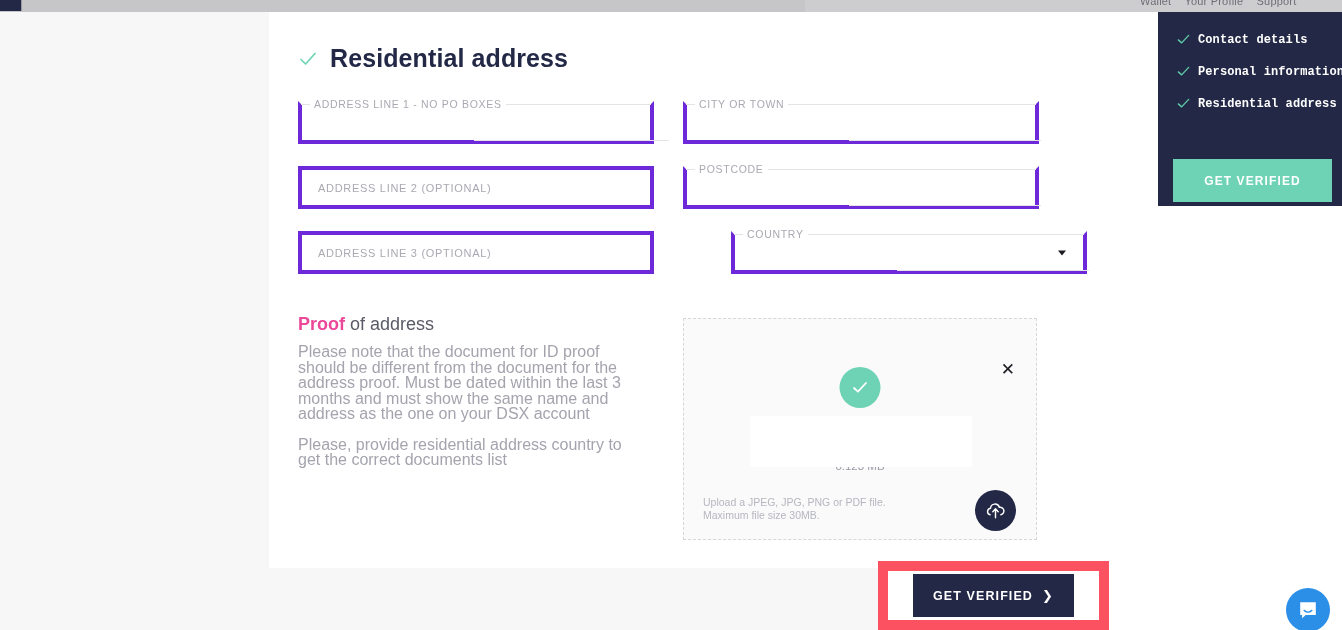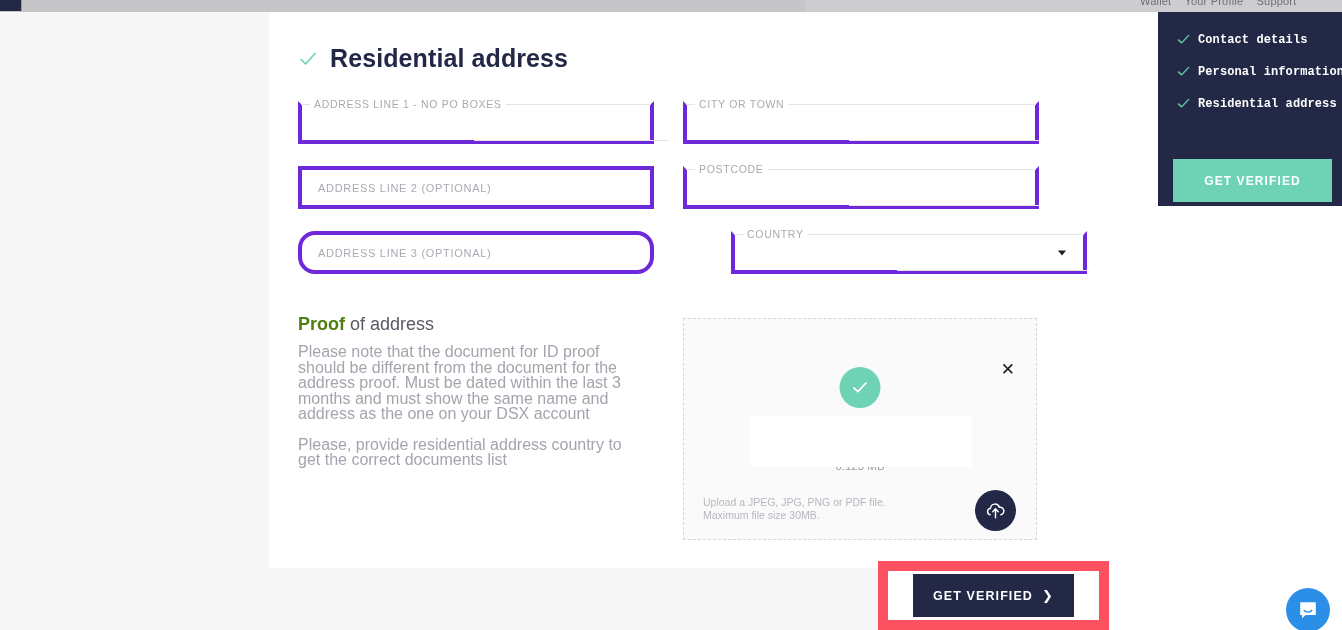--- a/index.html
+++ b/index.html
@@ -152,38 +152,38 @@
     transform: translateY(-50%);
     width: 0; height: 0;
     border-left: 4px solid transparent;
     border-right: 4px solid transparent;
     border-top: 5px solid #1c1c22;
   }
 
   
   #f-addr1 { left: 29px;  top: 89px;  width: 356px; }
   #f-addr2 { left: 29px;  top: 154px; width: 356px; }
-  #f-addr3 { left: 29px;  top: 219px; width: 356px; border-radius: 17px; }
+  #f-addr3 { left: 29px;  top: 219px; width: 356px; }
   #f-city  { left: 414px; top: 89px;  width: 356px; }
   #f-post  { left: 414px; top: 154px; width: 356px; }
   #f-ctry  { left: 414px; top: 219px; width: 356px; margin-left: 48px; }
 
   
   #proof-block {
     position: absolute;
     left: 29px; top: 302px;
     width: 348px;
   }
   #proof-title {
     font-size: 18px;
     color: #5a5a66;
     margin: 0 0 9px 0;
     font-weight: normal;
   }
-  #proof-title b { color: #4d7c0f; font-weight: bold; }
+  #proof-title b { color: #ec4899; font-weight: bold; }
   .proof-para {
     font-size: 16px;
     line-height: 15.5px;
     color: #a4a4ae;
     margin: 0 0 15px 0;
     width: 344px;
   }
 
   
   #dropzone {

